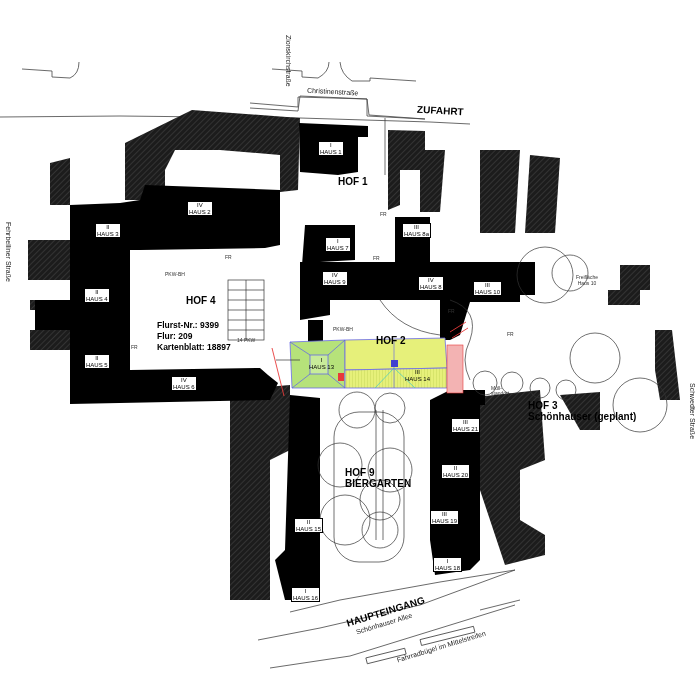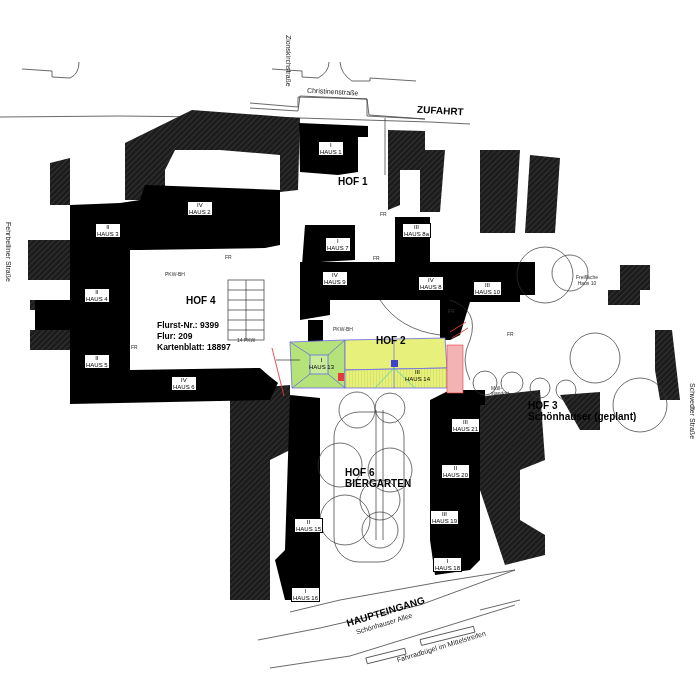--- a/index.html
+++ b/index.html
@@ -149,21 +149,21 @@
 <div class="court" style="left:345px;top:606px;transform:rotate(-17deg);">HAUPTEINGANG</div>
 
 <div class="court" style="left:328px;top:176px;padding-left:10px;">HOF 1</div>
 <div class="court" style="left:376px;top:312px;margin-top:23px;">HOF 2</div>
 <div class="court" style="left:528px;top:357px;line-height:11px;margin-top:43px;">
   <span>HOF 3</span><br>
   <span>Schönhauser (geplant)</span>
 </div>
 <div class="court" style="left:186px;top:295px;">HOF 4</div>
 <div class="court" style="left:345px;top:467px;line-height:11px;">
-  <span>HOF 6</span><br>
+  <span>HOF 9</span><br>
   <span>BIERGARTEN</span>
 </div>
 
 <div class="parcel">
   <div>Flurst-Nr.: 9399</div>
   <div>Flur: 209</div>
   <div>Kartenblatt: 18897</div>
 </div>
 
 <div class="lbl" style="left:318px;top:141px;">

